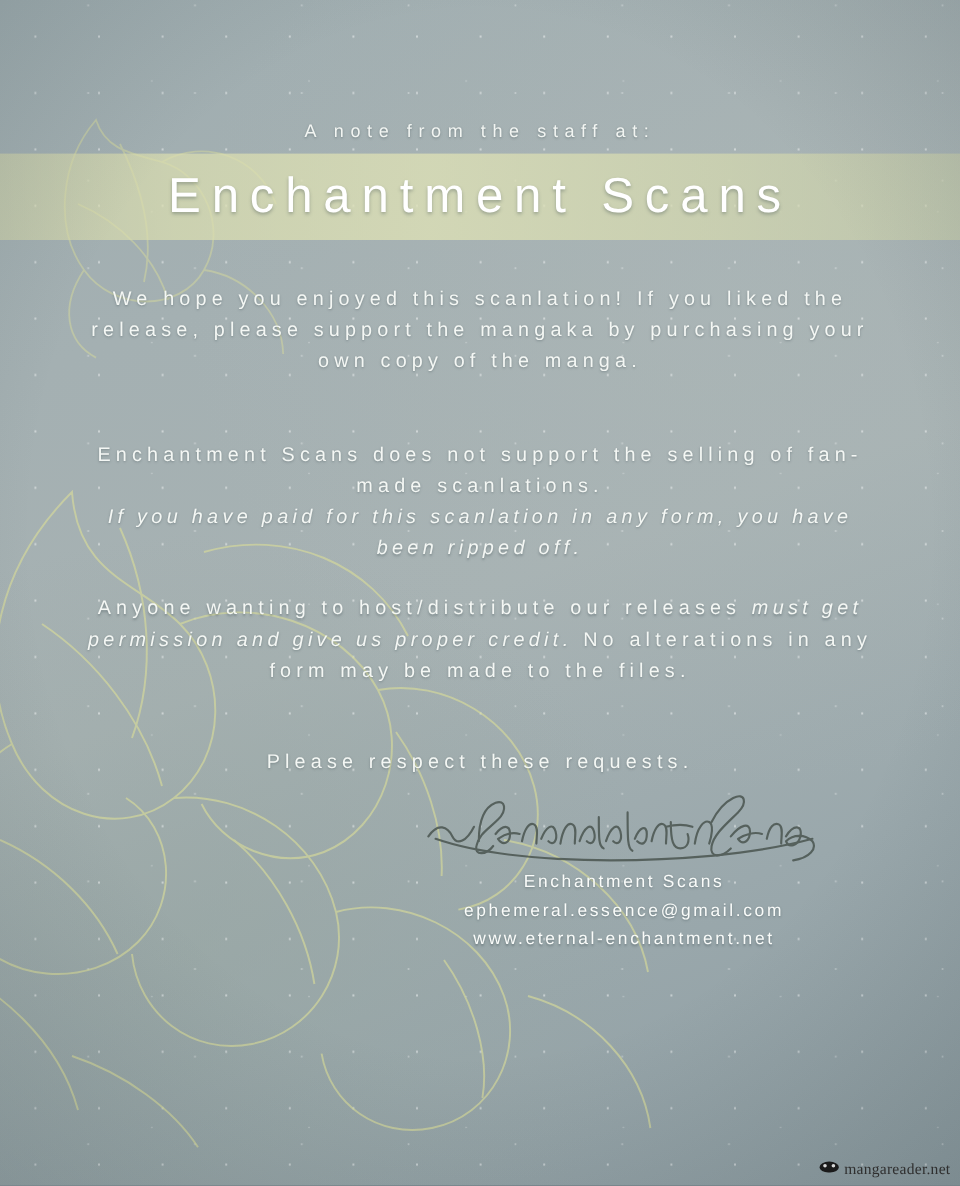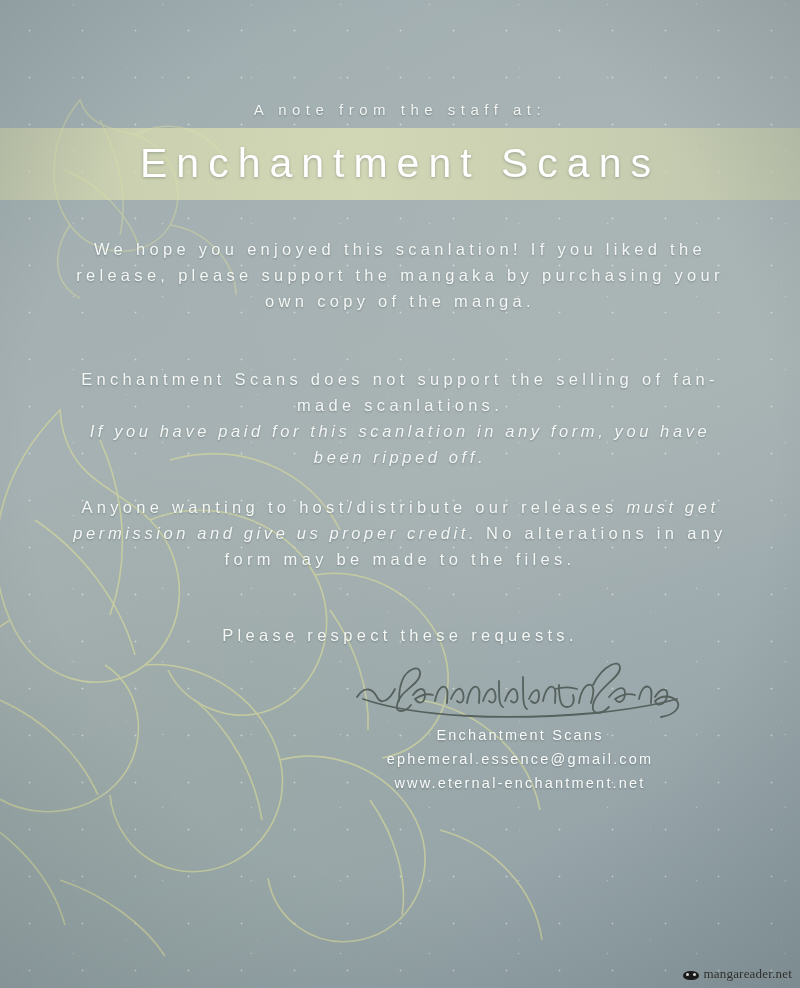--- a/index.html
+++ b/index.html
@@ -143,21 +143,21 @@
     letter-spacing: 2.2px;
     color: #fafcfa;
     text-shadow: 0 1px 2px rgba(60,75,80,0.45);
   }
 
   .watermark {
     position: absolute;
     right: 8px;
     bottom: 6px;
     display: flex;
-    align-items: flex-end;
+    align-items: flex-start;
     gap: 3px;
     font-size: 13px;
     letter-spacing: 0.2px;
     color: #2f2f2f;
     font-family: "Liberation Serif", serif;
     margin-top: 16px;
   }
   .watermark .wm-mark {
     display: inline-block;
     width: 17px;

